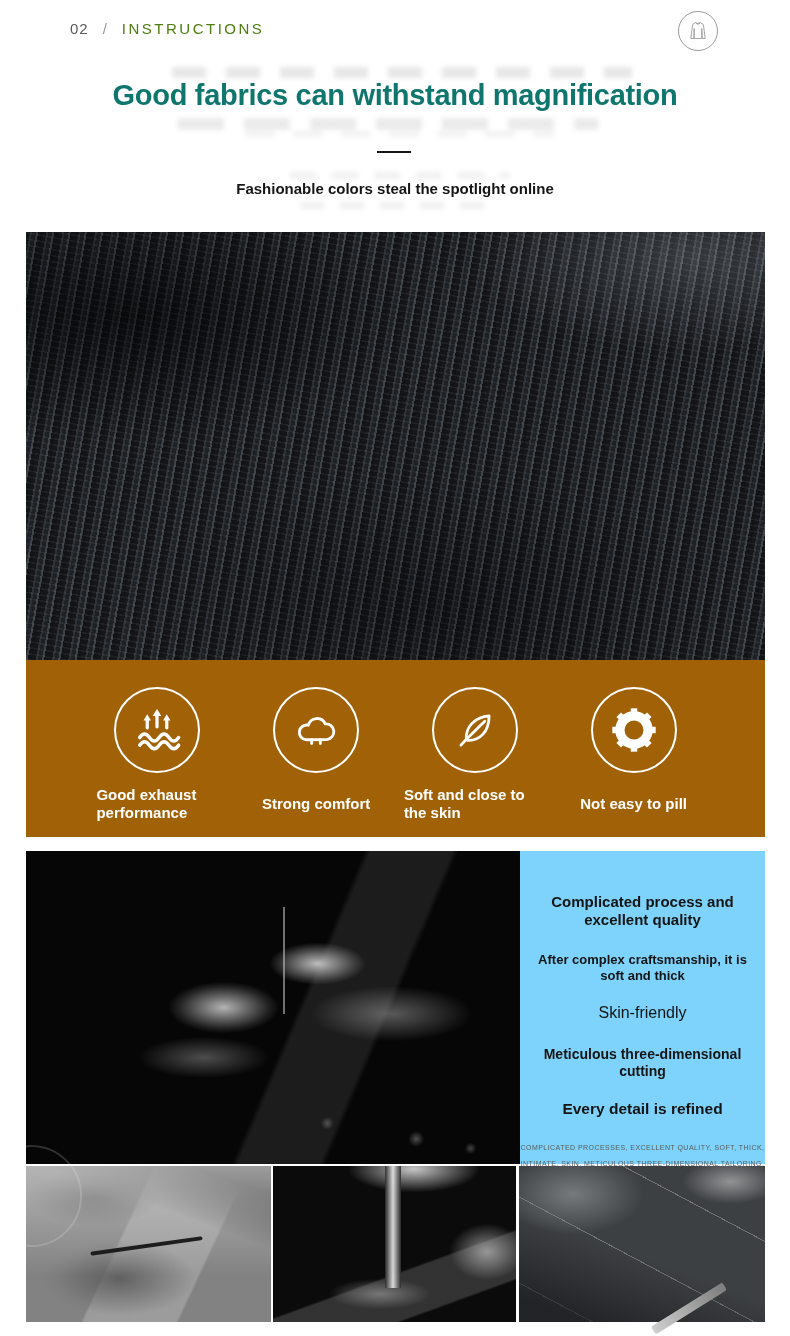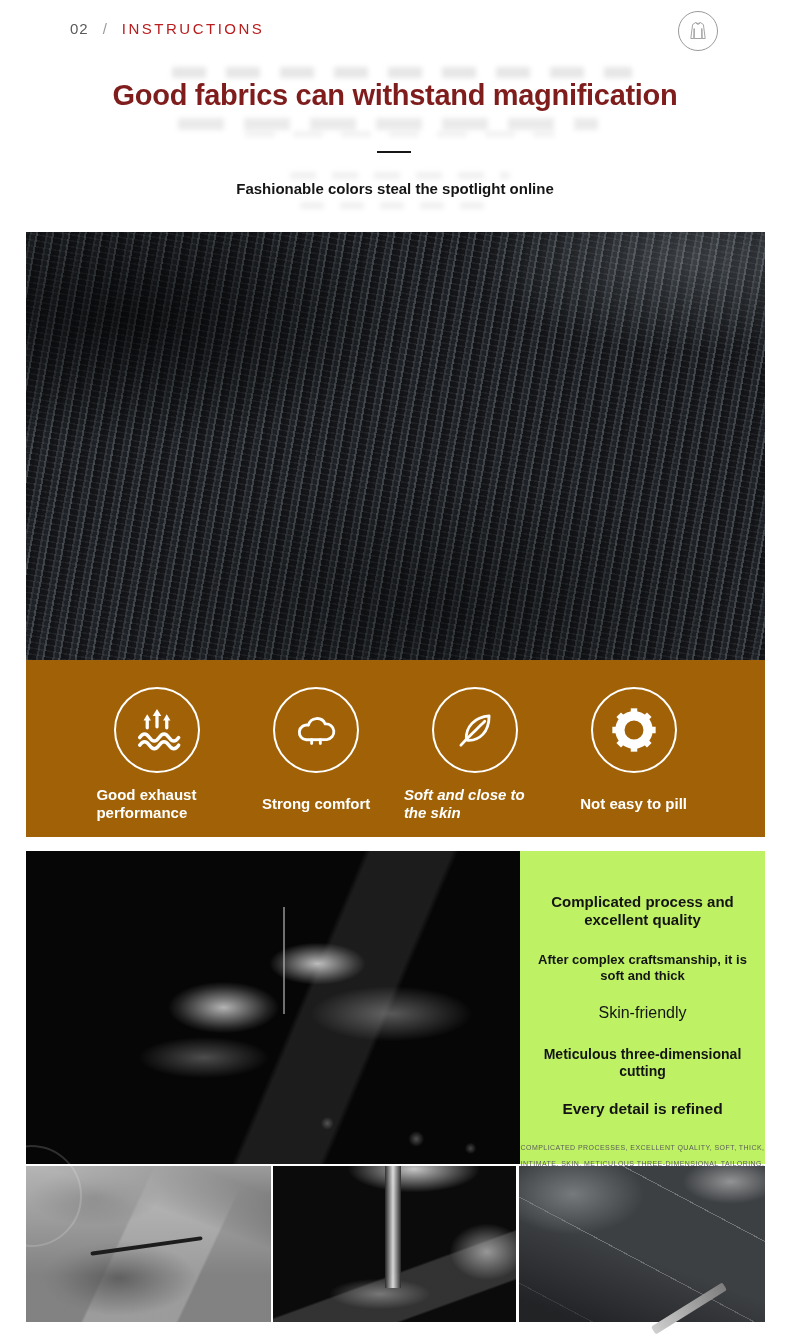--- a/index.html
+++ b/index.html
@@ -3,27 +3,27 @@
 <meta charset="utf-8">
 <style>
   html,body{margin:0;padding:0;background:#ffffff;}
   body{font-family:"Liberation Sans", sans-serif;}
   .page{position:relative;width:790px;height:1336px;background:#fff;overflow:hidden;}
 
   
   .hdr{position:absolute;top:20px;left:70px;display:flex;align-items:flex-end;gap:14px;
        font-size:15px;color:#5a5a5a;letter-spacing:1px;}
   .hdr .slash{color:#9a9a9a;font-weight:300;}
-  .hdr .lbl{letter-spacing:2.5px;color:#b91c1c;}
+  .hdr .lbl{letter-spacing:2.5px;color:#4d7c0f;}
   .badge{position:absolute;top:11px;left:678px;width:40px;height:40px;border:1.5px solid #9a9a9a;
          border-radius:50%;display:flex;align-items:center;justify-content:center;box-sizing:border-box;}
 
   
   .title{position:absolute;top:79px;left:0;width:790px;text-align:center;
-         font-size:29px;font-weight:bold;color:#7f1d1d;letter-spacing:-0.3px;}
+         font-size:29px;font-weight:bold;color:#0f766e;letter-spacing:-0.3px;}
   .ghost{position:absolute;filter:blur(2.5px);border-radius:2px;pointer-events:none;}
   .g1{left:172px;top:67px;width:460px;height:11px;opacity:.45;
       background:repeating-linear-gradient(90deg,#c9c9c9 0 34px,transparent 34px 54px);}
   .g2{left:178px;top:118px;width:420px;height:12px;opacity:.40;
       background:repeating-linear-gradient(90deg,#cccccc 0 46px,transparent 46px 66px);}
   .g3{left:245px;top:131px;width:310px;height:6px;opacity:.22;
       background:repeating-linear-gradient(90deg,#c5c5c5 0 30px,transparent 30px 48px);}
   .g4{left:290px;top:172px;width:220px;height:7px;opacity:.25;
       background:repeating-linear-gradient(90deg,#c5c5c5 0 26px,transparent 26px 42px);}
   .g5{left:300px;top:202px;width:200px;height:7px;opacity:.25;
@@ -44,35 +44,35 @@
   
   .band{position:absolute;left:26px;top:660px;width:739px;height:177px;background:#a16207;
         display:flex;justify-content:space-between;align-items:flex-start;
         padding:27px 52px 0 52px;box-sizing:border-box;}
   .feat{display:flex;flex-direction:column;align-items:center;width:170px;}
   .feat-circle{width:86px;height:86px;border:2.5px solid #ffffff;border-radius:50%;
                display:flex;align-items:center;justify-content:center;box-sizing:border-box;flex:none;}
   .feat-label{margin-top:12px;height:38px;display:flex;align-items:center;
               color:#ffffff;font-size:15px;font-weight:bold;line-height:1.2;text-align:left;}
   .feat:nth-child(1) .feat-label{max-width:122px;}
-  .feat:nth-child(3) .feat-label{max-width:142px;font-style:italic;}
+  .feat:nth-child(3) .feat-label{max-width:142px;}
 
   
   .sewing{position:absolute;left:26px;top:851px;width:494px;height:313px;background:#060606;
     background-image:
       radial-gradient(ellipse 15% 11% at 40% 50%, rgba(210,210,210,.85), rgba(120,120,120,.25) 60%, transparent 75%),
       radial-gradient(ellipse 13% 9% at 59% 36%, rgba(220,220,220,.85), rgba(130,130,130,.28) 60%, transparent 75%),
       radial-gradient(ellipse 24% 13% at 74% 52%, rgba(190,190,190,.45), transparent 68%),
       radial-gradient(ellipse 20% 10% at 36% 66%, rgba(175,175,175,.42), transparent 66%),
       linear-gradient(113deg, transparent 54%, rgba(75,75,75,.32) 55% 68%, transparent 69%),
       radial-gradient(circle 9px at 61% 87%, rgba(95,95,95,.9), transparent 72%),
       radial-gradient(circle 11px at 79% 92%, rgba(85,85,85,.9), transparent 72%),
       radial-gradient(circle 8px at 90% 95%, rgba(75,75,75,.9), transparent 72%);}
   .needle{position:absolute;left:52%;top:18%;width:2px;height:34%;background:rgba(200,200,200,.55);}
-  .panel{position:absolute;left:520px;top:851px;width:245px;height:313px;background:#bef264;
+  .panel{position:absolute;left:520px;top:851px;width:245px;height:313px;background:#7dd3fc;
          text-align:center;color:#141414;box-sizing:border-box;padding-top:42px;}
   .p-h1{font-size:15px;font-weight:bold;line-height:1.18;width:212px;margin:0 auto;}
   .p-s1{font-size:13px;font-weight:bold;line-height:1.18;width:230px;margin:24px auto 0;}
   .p-s2{font-size:16px;font-weight:normal;margin-top:21px;}
   .p-s3{font-size:14px;font-weight:bold;line-height:1.2;width:220px;margin:24px auto 0;}
   .p-s4{font-size:15.5px;font-weight:bold;margin-top:20px;}
   .fine{margin-top:22px;font-size:7px;color:#5b5b5b;letter-spacing:.45px;line-height:2.35;}
 
   
   .shot{position:absolute;top:1166px;height:156px;}

